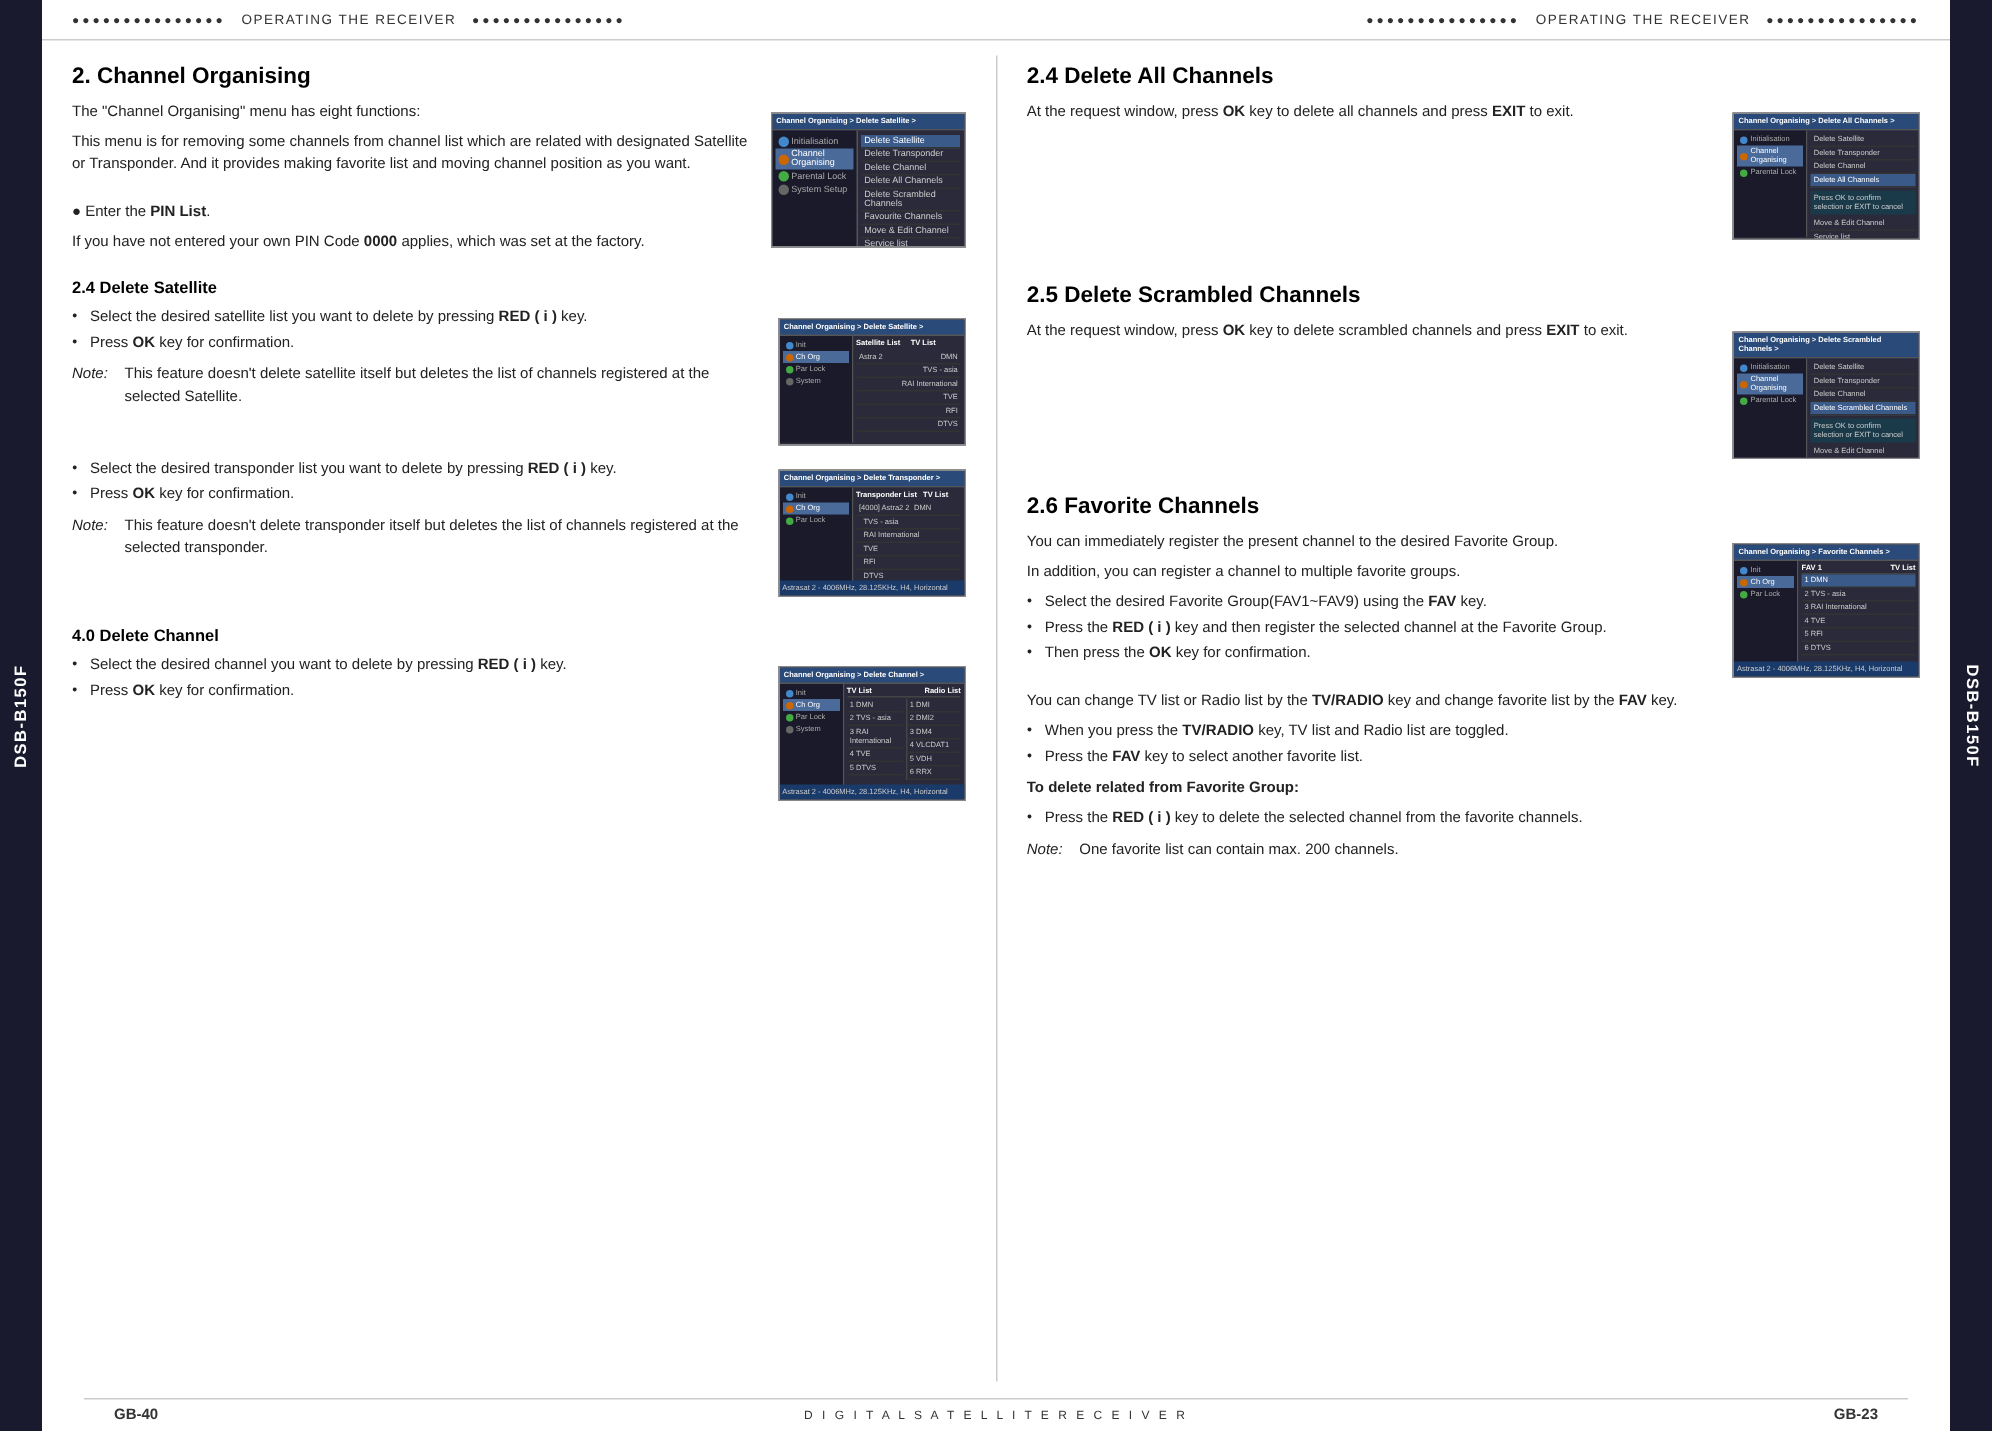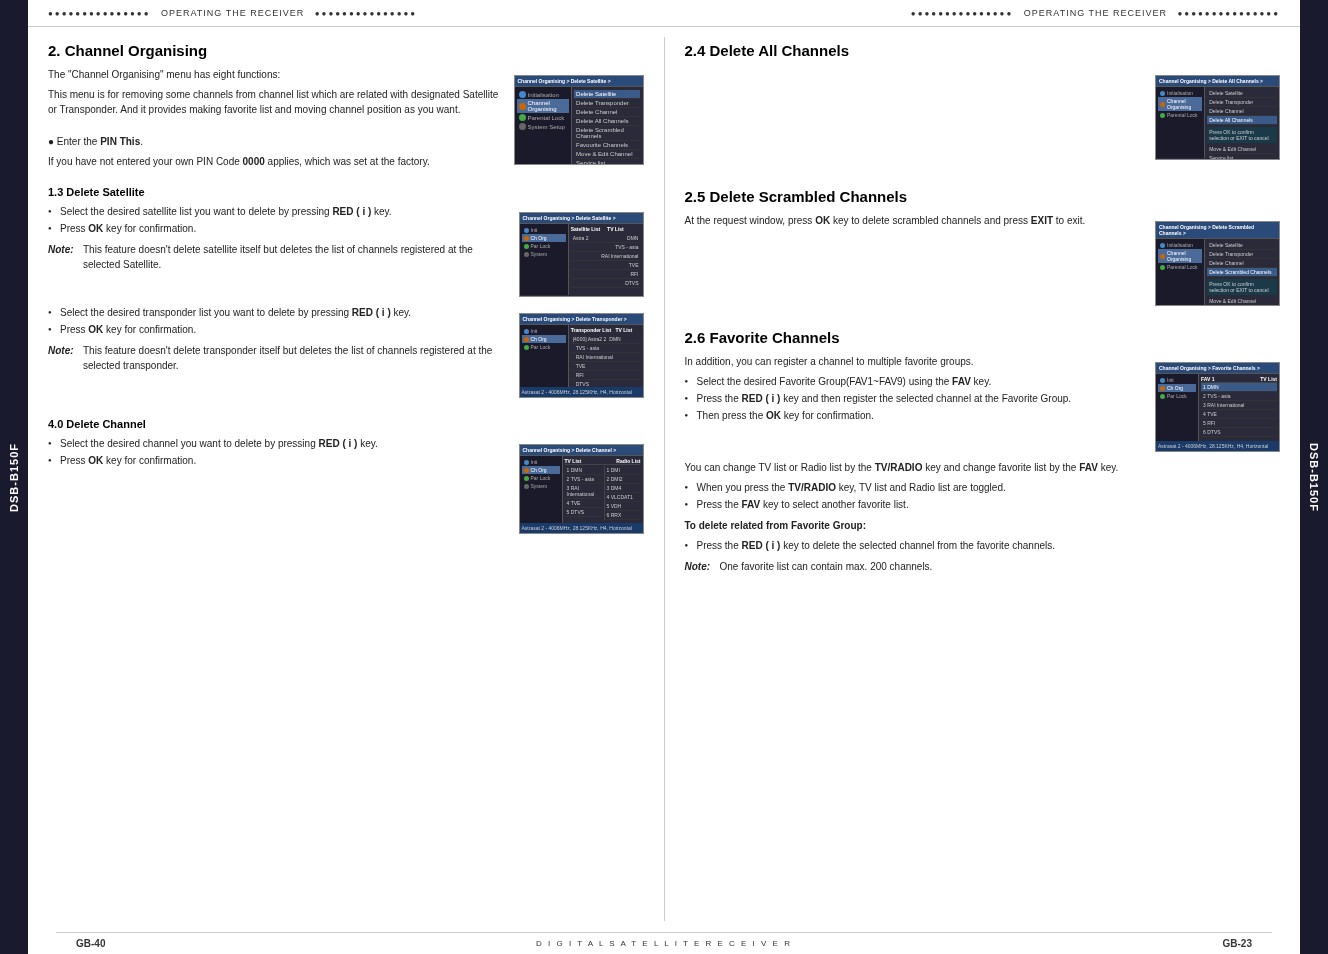--- a/index.html
+++ b/index.html
@@ -134,21 +134,21 @@
       font-size: 10px;
       line-height: 1.5;
       color: #222;
       margin-top: 4px;
       margin-bottom: 6px;
       padding-left: 35px;
       position: relative;
     }
 
     .note-label {
-      font-weight: bold;
+      font-weight: normal;
       font-style: italic;
       position: absolute;
       left: 0;
       font-size: 10px;
     }
 
     
     .screen-mockup {
       width: 130px;
       height: 90px;
@@ -322,27 +322,27 @@
             <div class="screen-row">Favourite Channels</div>
             <div class="screen-row">Move &amp; Edit Channel</div>
             <div class="screen-row">Service list</div>
           </div>
         </div>
       </div>
 
       <p><span>The "Channel Organising" menu has eight functions:</span></p>
       <p><span>This menu is for removing some channels from channel list which are related with designated Satellite or Transponder. And it provides making favorite list and moving channel position as you want.</span></p>
       <br>
-      <p>● Enter the <span class="bold">PIN This</span>.</p>
+      <p>● Enter the <span class="bold">PIN List</span>.</p>
       <p>If you have not entered your own PIN Code <span class="bold">0000</span> applies, which was set at the factory.</p>
 
       <div style="clear:both;"></div>
 
       
-      <h3>1.3 Delete Satellite</h3>
+      <h3>2.4 Delete Satellite</h3>
 
       
       <div class="screen-mockup" style="float:right; margin-left:10px; width:125px; height:85px;">
         <div class="screen-title-bar" style="font-size:5px;">Channel Organising &gt; Delete Satellite &gt;</div>
         <div style="display:flex; height:calc(100% - 12px);">
           <div style="width:40%; background:#1a1a2a; border-right:1px solid #555; padding:2px;">
             <div class="screen-menu-item" style="font-size:5px;"><div class="screen-icon blue" style="width:5px;height:5px;"></div>Init</div>
             <div class="screen-menu-item active" style="font-size:5px;"><div class="screen-icon orange" style="width:5px;height:5px;"></div>Ch Org</div>
             <div class="screen-menu-item" style="font-size:5px;"><div class="screen-icon green" style="width:5px;height:5px;"></div>Par Lock</div>
             <div class="screen-menu-item" style="font-size:5px;"><div class="screen-icon" style="width:5px;height:5px;"></div>System</div>
@@ -509,20 +509,21 @@
             <div class="screen-row" style="font-size:5px;">Delete Transponder</div>
             <div class="screen-row" style="font-size:5px;">Delete Channel</div>
             <div class="screen-row header" style="font-size:5px;">Delete All Channels</div>
             <div class="screen-status-bar" style="position:static; font-size:5px; background:#1a3a4a; color:#ccc; padding:2px; margin-top:2px;">Press OK to confirm selection or EXIT to cancel</div>
             <div class="screen-row" style="font-size:5px; margin-top:2px;">Move &amp; Edit Channel</div>
             <div class="screen-row" style="font-size:5px;">Service list</div>
           </div>
         </div>
       </div>
 
+      <p>At the request window, press <span class="bold">OK</span> key to delete all channels and press <span class="bold">EXIT</span> to exit.</p>
 
       <div style="clear:both; height:20px;"></div>
 
       <h2>2.5 Delete Scrambled Channels</h2>
 
       <div class="screen-mockup" style="float:right; margin-left:10px; width:125px; height:85px;">
         <div class="screen-title-bar" style="font-size:5px;">Channel Organising &gt; Delete Scrambled Channels &gt;</div>
         <div style="display:flex; height:calc(100% - 12px);">
           <div style="width:40%; background:#1a1a2a; border-right:1px solid #555; padding:2px;">
             <div class="screen-menu-item" style="font-size:5px;"><div class="screen-icon blue" style="width:5px;height:5px;"></div>Initialisation</div>
@@ -564,20 +565,21 @@
             <div class="screen-row" style="font-size:5px;">2 TVS - asia</div>
             <div class="screen-row" style="font-size:5px;">3 RAI International</div>
             <div class="screen-row" style="font-size:5px;">4 TVE</div>
             <div class="screen-row" style="font-size:5px;">5 RFI</div>
             <div class="screen-row" style="font-size:5px;">6 DTVS</div>
             <div class="screen-status-bar">Astrasat 2 - 4006MHz, 28.125KHz, H4, Horizontal</div>
           </div>
         </div>
       </div>
 
+      <p>You can immediately register the present channel to the desired Favorite Group.</p>
       <p>In addition, you can register a channel to multiple favorite groups.</p>
 
       <ul>
         <li>Select the desired Favorite Group(FAV1~FAV9) using the <span class="bold">FAV</span> key.</li>
         <li>Press the <span class="bold">RED ( i )</span> key and then register the selected channel at the Favorite Group.</li>
         <li>Then press the <span class="bold">OK</span> key for confirmation.</li>
       </ul>
 
       <div style="clear:both;"></div>
 

